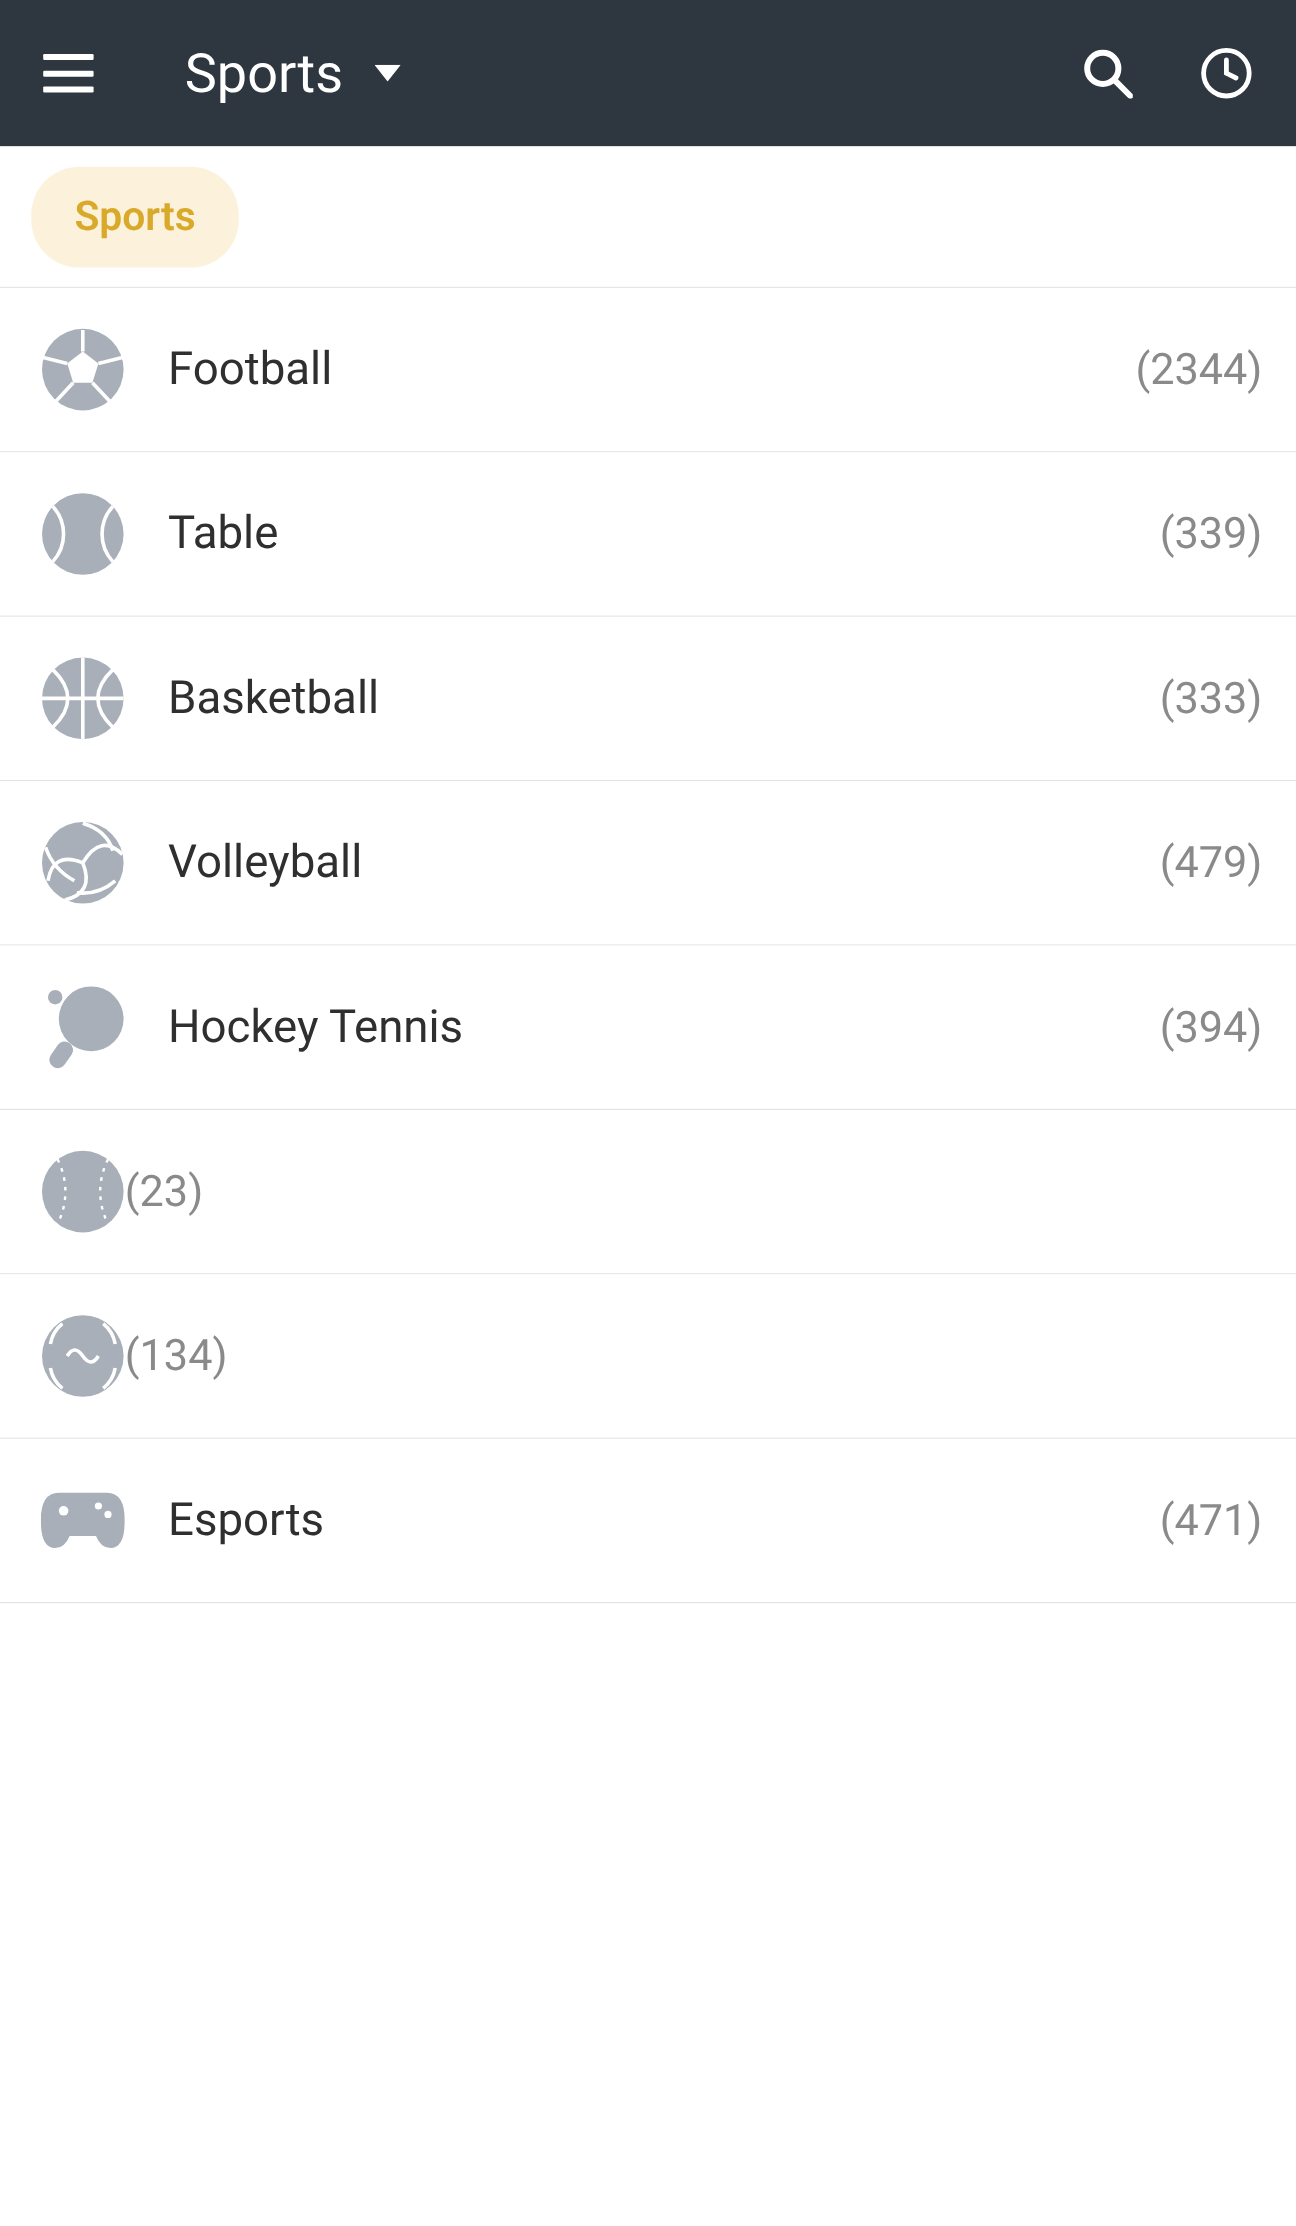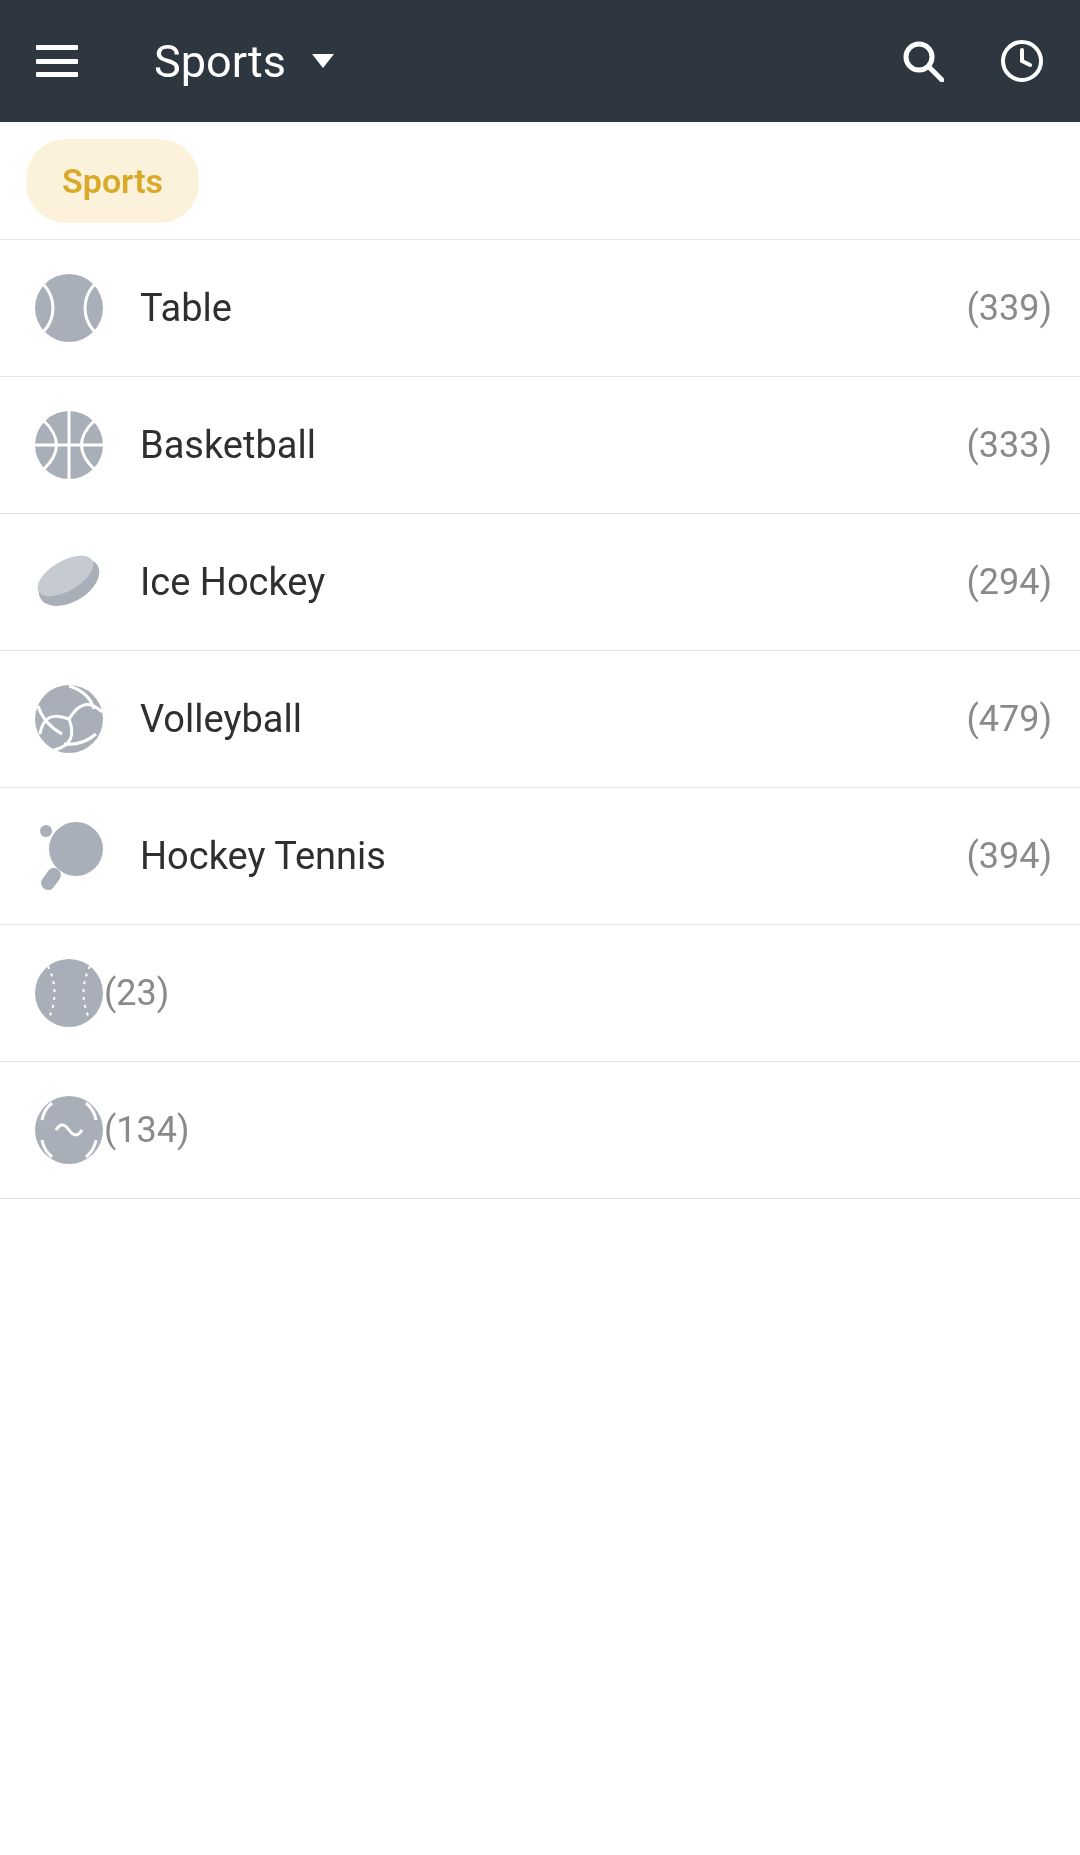--- a/index.html
+++ b/index.html
@@ -76,20 +76,31 @@
 </div>
 
 <div class="chip-bar">
   <div class="chip">
     <span>Sports</span>
   </div>
 </div>
 
 <div class="list">
 
+  <div class="row">
+    <div class="row-icon">
+      <svg width="70" height="70" viewBox="0 0 70 70">
+        <circle cx="35" cy="35" r="34" fill="#a8afb8"></circle>
+        <polygon points="35,20 48,30 43,46 27,46 22,30" fill="#fff"></polygon>
+        <path d="M35 2 L35 20 M68 25 L48 30 M58 62 L43 46 M12 62 L27 46 M2 25 L22 30" stroke="#fff" stroke-width="3" fill="none"></path>
+      </svg>
+    </div>
+    <div class="row-label">Football</div>
+    <div class="row-count">(2344)</div>
+  </div>
 
   <div class="row">
     <div class="row-icon">
       <svg width="70" height="70" viewBox="0 0 70 70">
         <circle cx="35" cy="35" r="34" fill="#a8afb8"></circle>
         <path d="M10 12 A34 34 0 0 1 10 58" stroke="#fff" stroke-width="3" fill="none"></path>
         <path d="M60 12 A34 34 0 0 0 60 58" stroke="#fff" stroke-width="3" fill="none"></path>
       </svg>
     </div>
     <div class="row-label">Table</div>
@@ -103,30 +114,20 @@
         <line x1="35" y1="1" x2="35" y2="69" stroke="#fff" stroke-width="3"></line>
         <line x1="1" y1="35" x2="69" y2="35" stroke="#fff" stroke-width="3"></line>
         <path d="M10 11 Q35 35 10 59" stroke="#fff" stroke-width="3" fill="none"></path>
         <path d="M60 11 Q35 35 60 59" stroke="#fff" stroke-width="3" fill="none"></path>
       </svg>
     </div>
     <div class="row-label">Basketball</div>
     <div class="row-count">(333)</div>
   </div>
 
-  <div class="row">
-    <div class="row-icon">
-      <svg width="70" height="70" viewBox="0 0 70 70">
-        <ellipse cx="35" cy="35" rx="33" ry="20" fill="#a8afb8" transform="rotate(-30 35 35)"></ellipse>
-        <ellipse cx="35" cy="28" rx="31" ry="15" fill="#c6cbd2" transform="rotate(-30 35 35)"></ellipse>
-      </svg>
-    </div>
-    <div class="row-label">Ice Hockey</div>
-    <div class="row-count">(294)</div>
-  </div>
 
   <div class="row">
     <div class="row-icon">
       <svg width="70" height="70" viewBox="0 0 70 70">
         <circle cx="35" cy="35" r="34" fill="#a8afb8"></circle>
         <path d="M35 35 Q50 10 68 28" stroke="#fff" stroke-width="3" fill="none"></path>
         <path d="M35 35 Q10 25 6 50" stroke="#fff" stroke-width="3" fill="none"></path>
         <path d="M35 35 Q45 60 20 66" stroke="#fff" stroke-width="3" fill="none"></path>
         <path d="M35 2 Q55 8 60 25" stroke="#fff" stroke-width="3" fill="none"></path>
         <path d="M4 22 Q10 40 28 50" stroke="#fff" stroke-width="3" fill="none"></path>
@@ -164,14 +165,26 @@
     <div class="row-icon">
       <svg width="70" height="70" viewBox="0 0 70 70">
         <circle cx="35" cy="35" r="34" fill="#a8afb8"></circle>
         <path d="M18 8 A28 28 0 0 0 8 25 M52 8 A28 28 0 0 1 62 25 M8 45 A28 28 0 0 0 18 62 M62 45 A28 28 0 0 1 52 62" stroke="#fff" stroke-width="3" fill="none"></path>
         <path d="M22 35 Q28 25 35 35 Q42 45 48 35" stroke="#fff" stroke-width="3" fill="none"></path>
       </svg>
     </div>
     <div class="row-count">(134)</div>
   </div>
 
+  <div class="row">
+    <div class="row-icon">
+      <svg width="70" height="50" viewBox="0 0 70 50">
+        <path d="M15 2 L55 2 Q70 2 70 25 Q70 48 58 48 Q50 48 46 38 L24 38 Q20 48 12 48 Q0 48 0 25 Q0 2 15 2 Z" fill="#a8afb8"></path>
+        <circle cx="19" cy="17" r="4" fill="#fff"></circle>
+        <circle cx="48" cy="13" r="3" fill="#fff"></circle>
+        <circle cx="56" cy="20" r="3" fill="#fff"></circle>
+      </svg>
+    </div>
+    <div class="row-label">Esports</div>
+    <div class="row-count">(471)</div>
+  </div>
 
 </div>
 
 </body></html>

